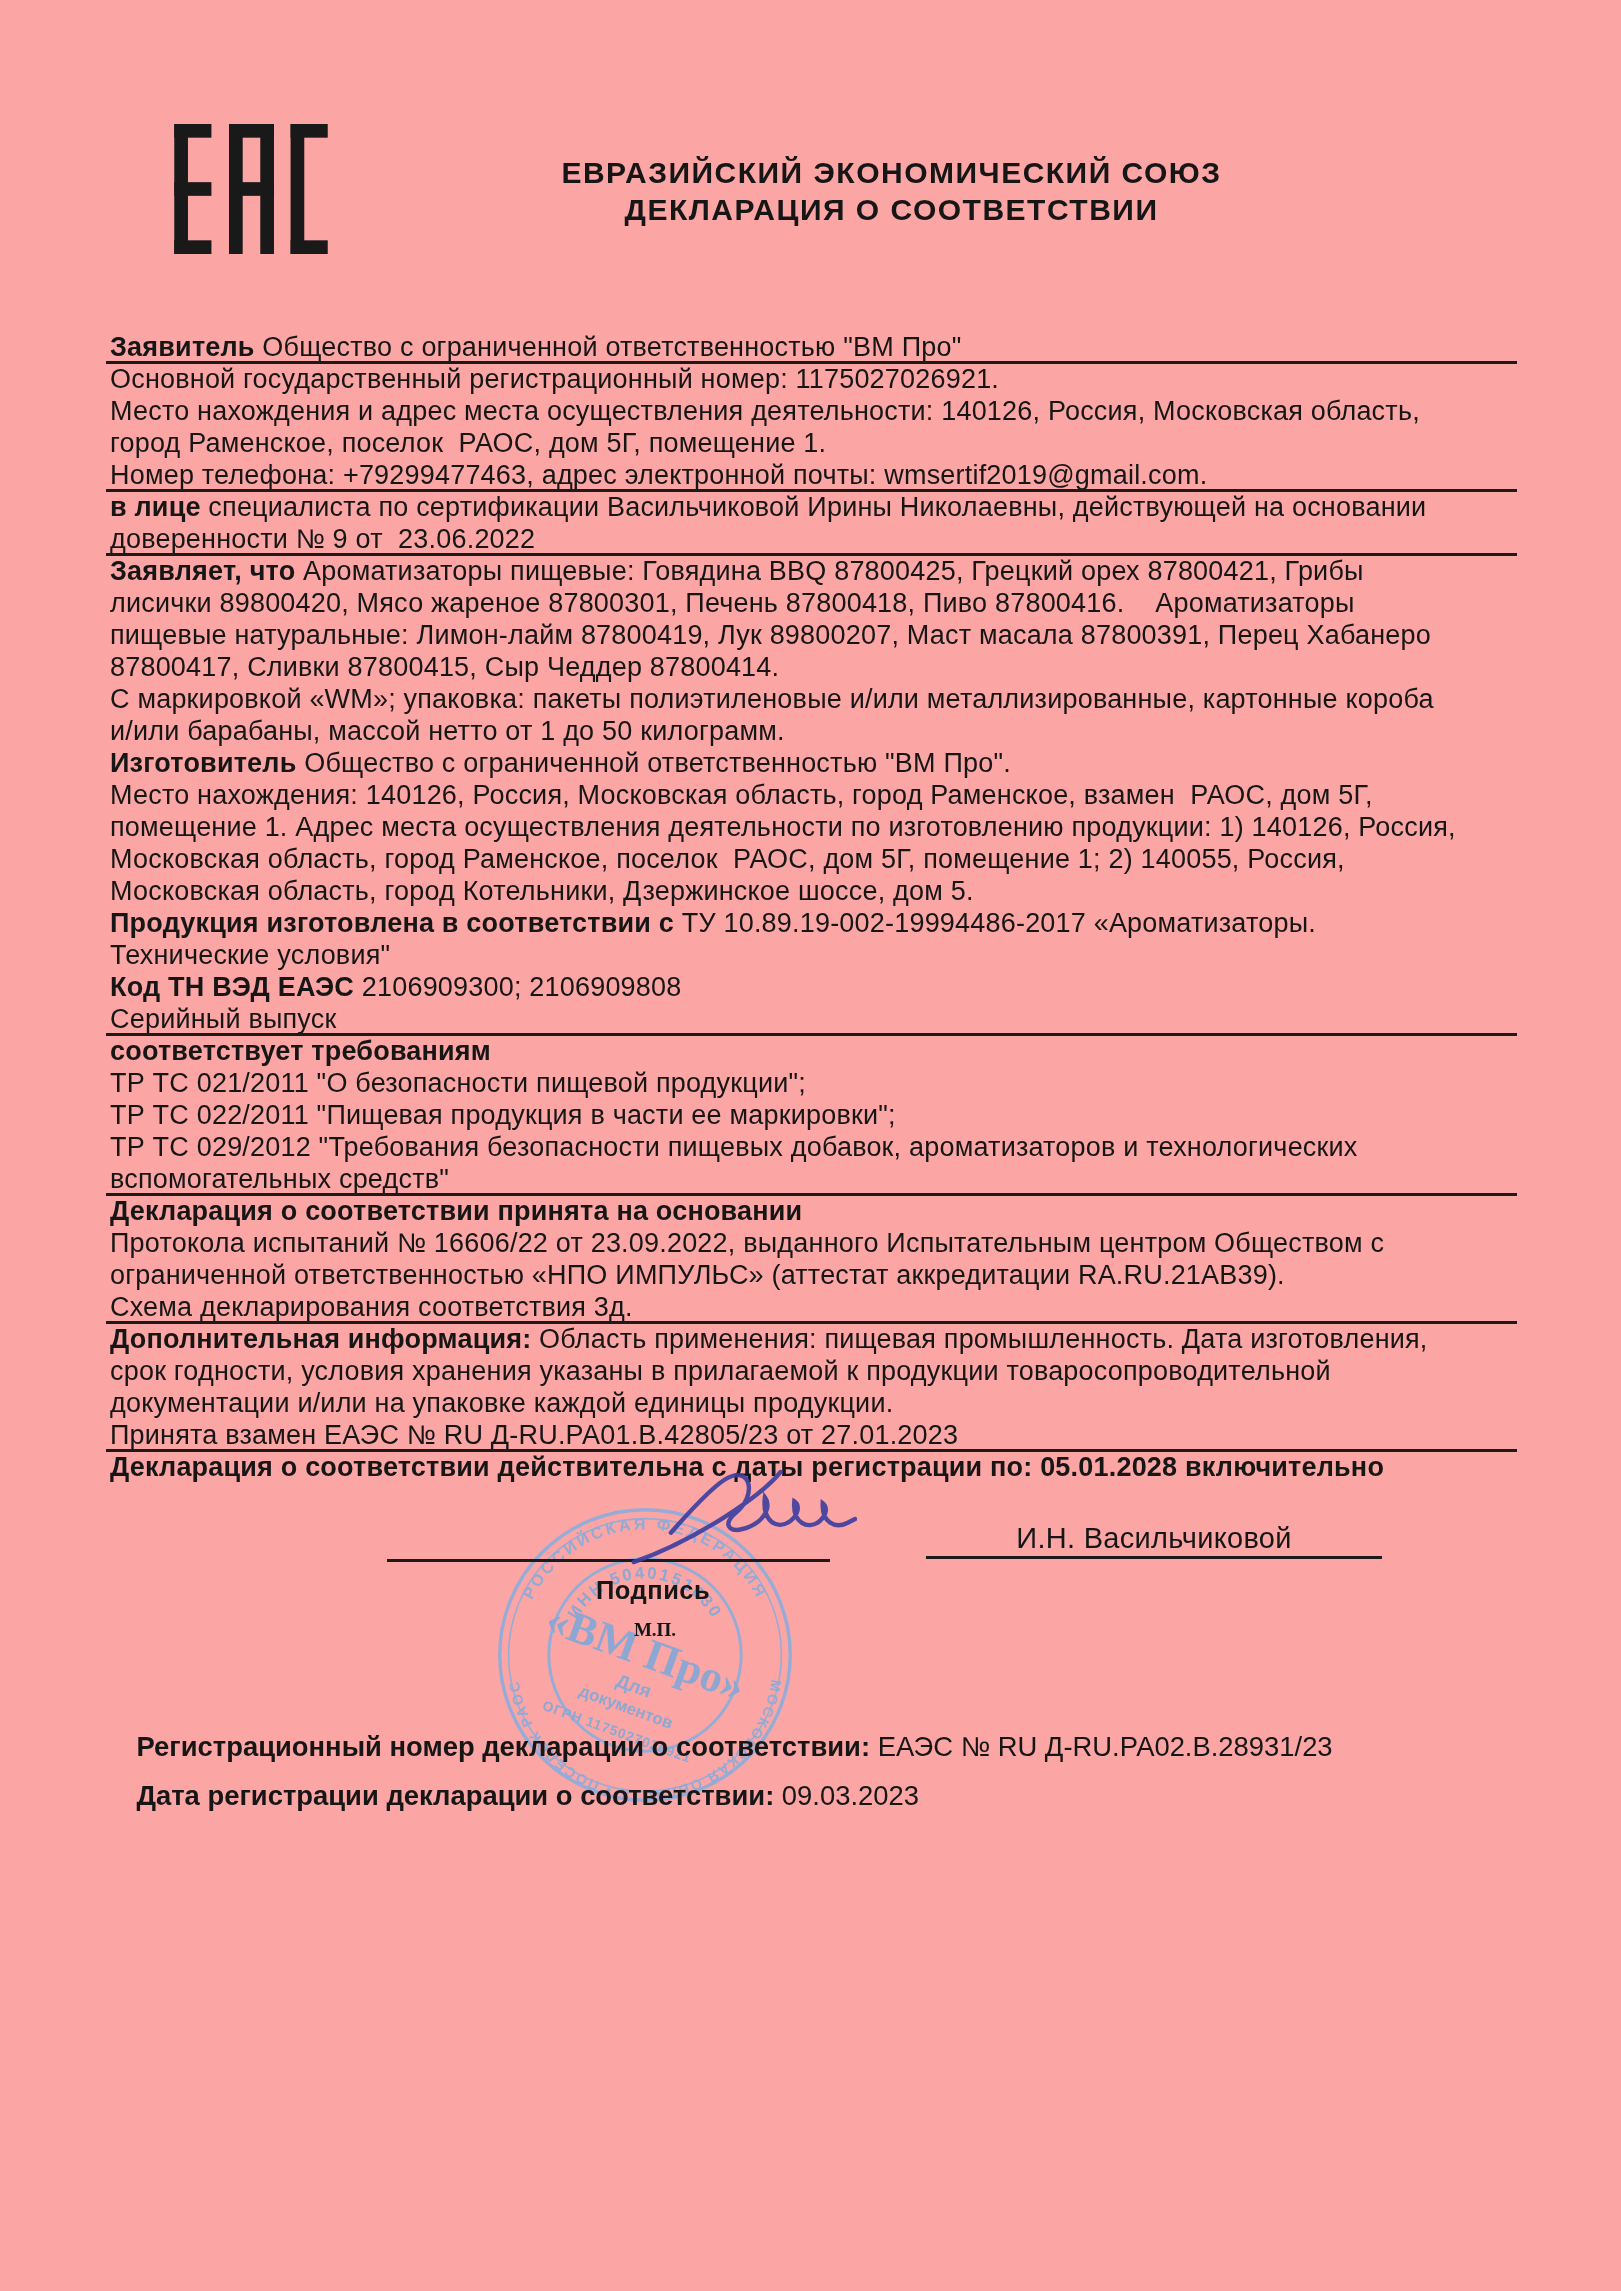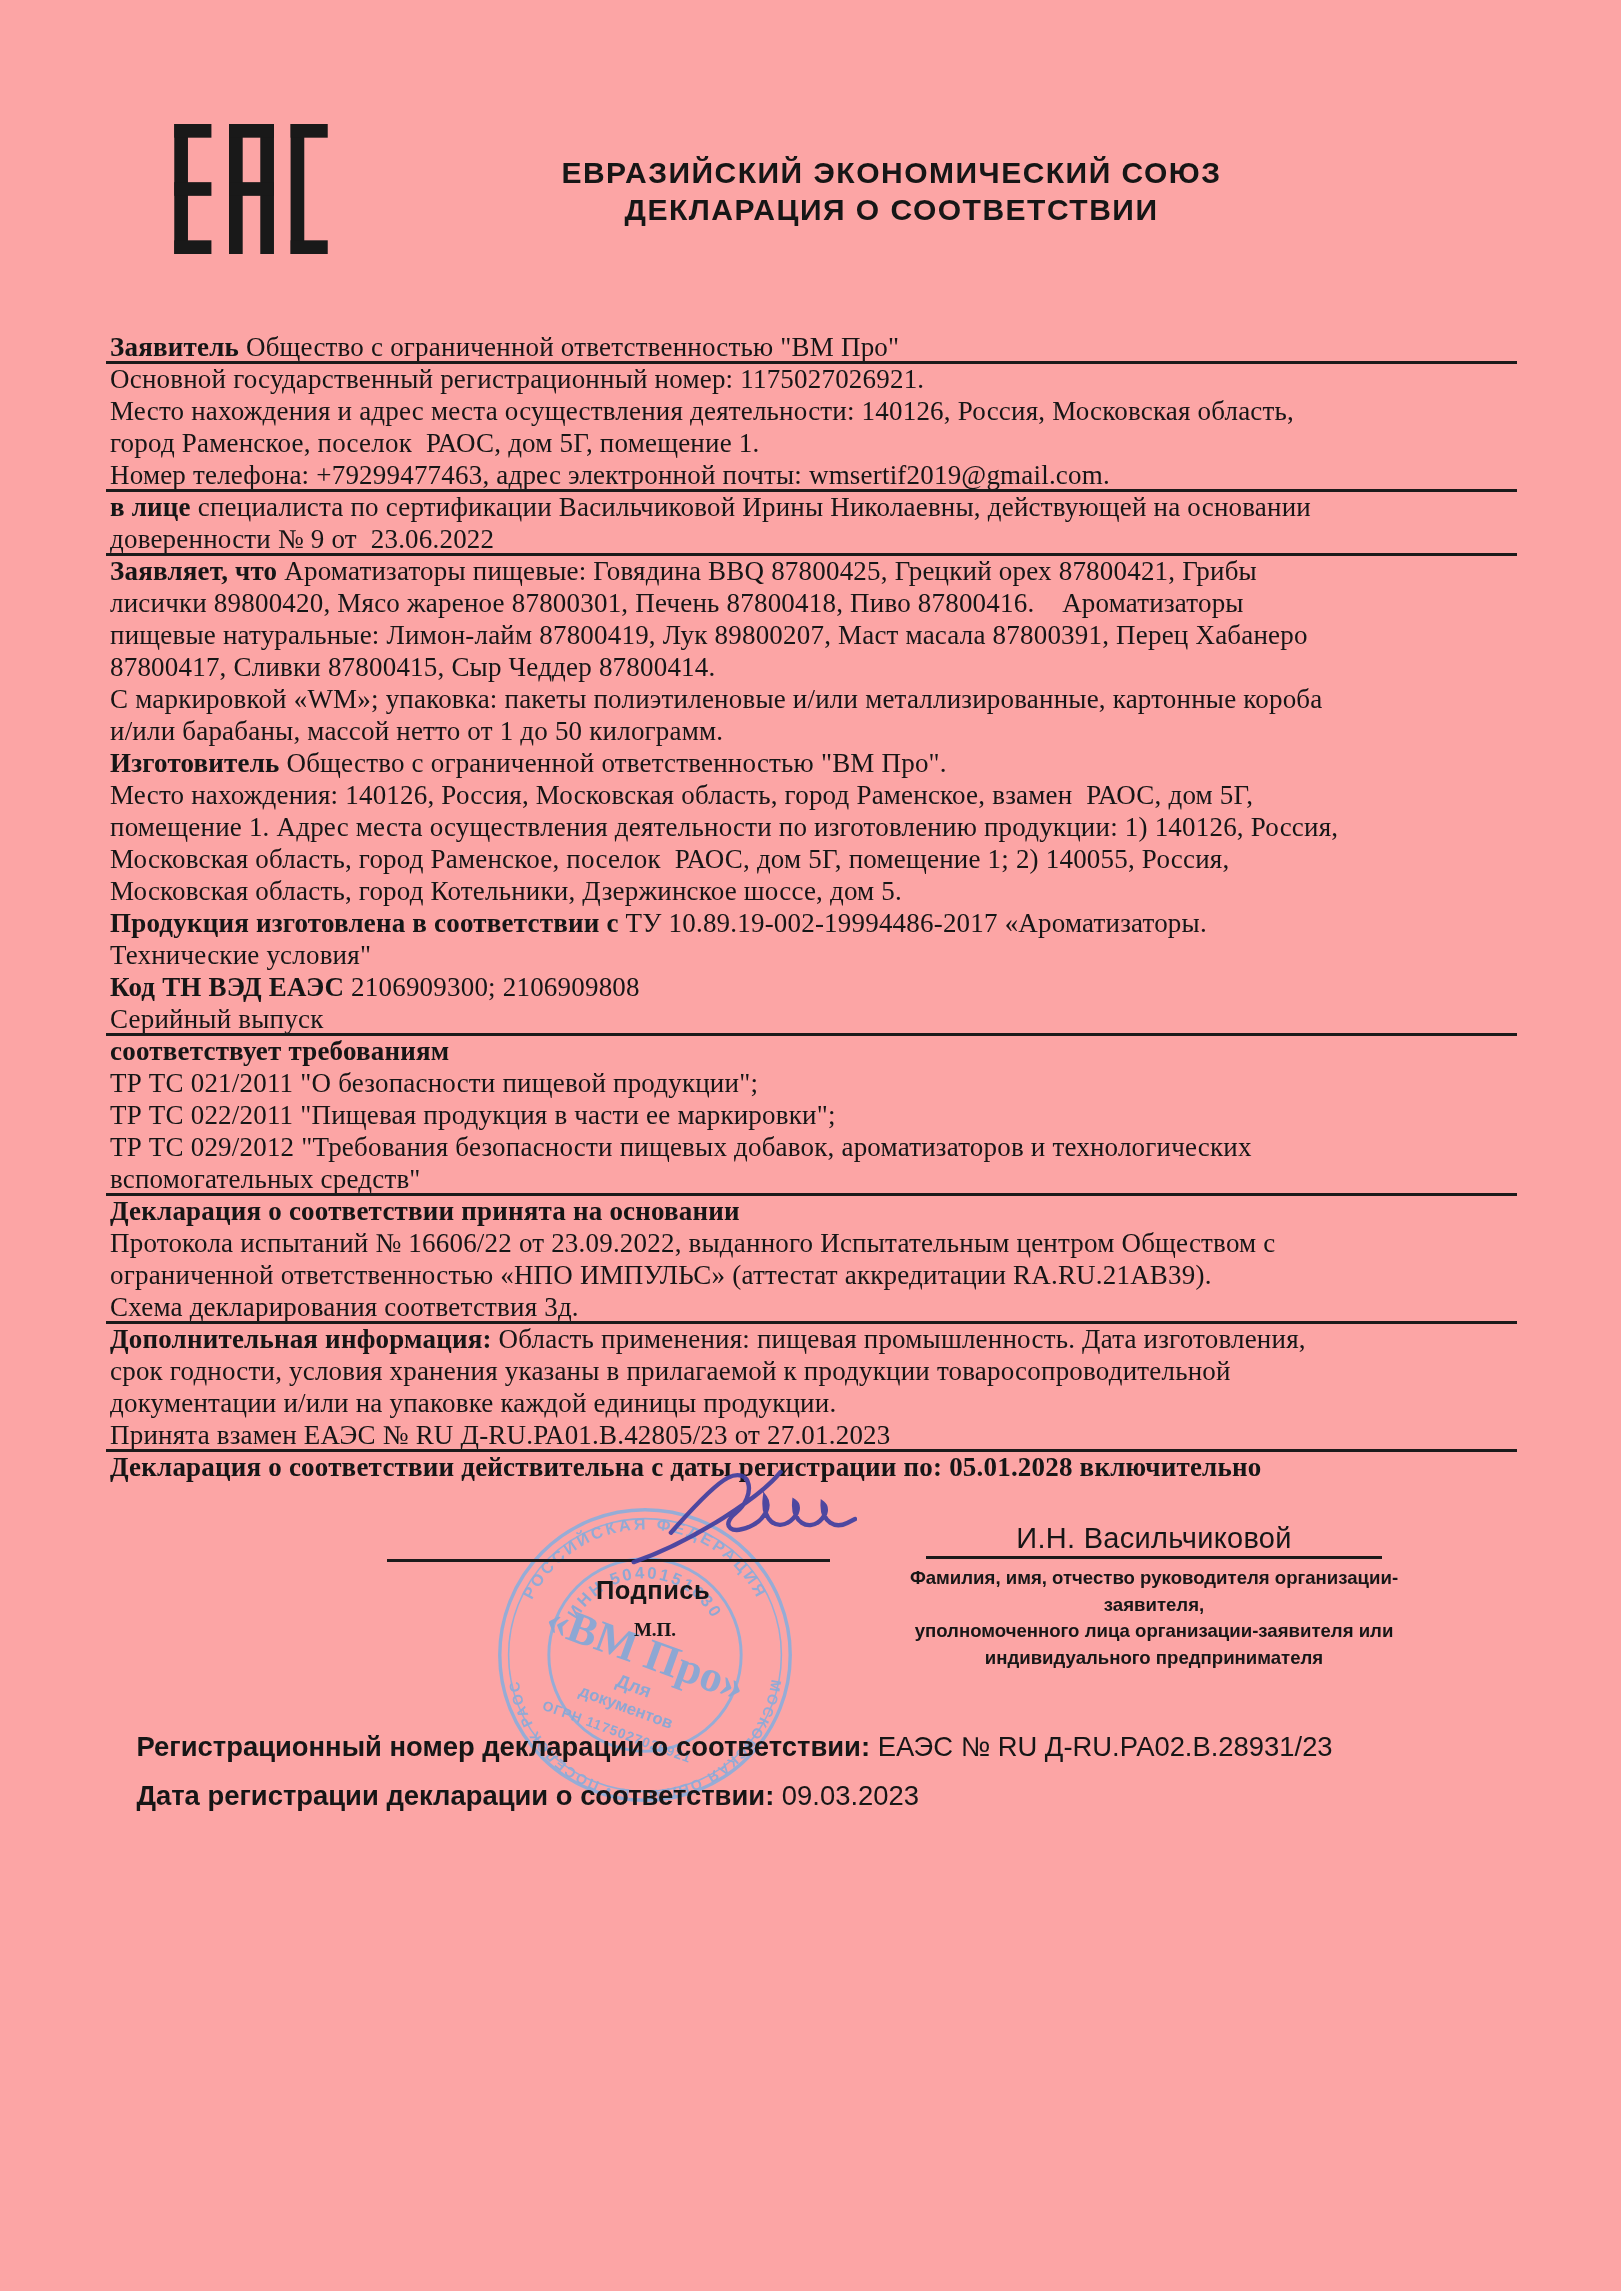--- a/index.html
+++ b/index.html
@@ -8,21 +8,21 @@
     background:#fca5a5;overflow:hidden;
     font-family:"Liberation Sans",sans-serif;color:#161616;
   }
   
   .eac-logo{position:absolute;left:174px;top:124px;width:154px;height:130px;}
   
   .title-block{position:absolute;left:480px;top:154px;width:823px;text-align:center;}
   .title-line{font-weight:700;font-size:30px;line-height:37px;letter-spacing:1.5px;white-space:nowrap;}
   
   .doc-body{position:absolute;left:110px;top:331px;width:1407px;}
-  .bline{position:relative;height:32px;line-height:32px;font-size:27px;white-space:pre;letter-spacing:0.2px;font-family:Liberation Serif, serif;}
+  .bline{position:relative;height:32px;line-height:32px;font-size:27px;white-space:pre;letter-spacing:0.2px;}
   .bline .b{font-weight:700;}
   .bline.uline::after{content:'';position:absolute;left:-3.9px;right:0;bottom:-1px;height:2.9px;background:#1b1b1b;}
   
   .sig-line{position:absolute;left:387px;top:1559px;width:443px;height:2.9px;background:#1b1b1b;}
   .podpis{position:absolute;left:596px;top:1576px;width:118px;font-size:25.5px;font-weight:600;letter-spacing:0.5px;}
   .mp{position:absolute;left:606px;top:1619px;width:98px;text-align:center;font-size:19px;font-weight:700;font-family:"Liberation Serif",serif;}
   .sig-name{position:absolute;left:926px;top:1522px;width:456px;text-align:center;font-size:29px;letter-spacing:0.3px;}
   .sig-name-line{position:absolute;left:926px;top:1556px;width:456px;height:2.9px;background:#1b1b1b;}
   .sig-caption{position:absolute;left:872px;top:1565px;width:564px;text-align:center;font-size:18.6px;line-height:26.5px;font-weight:700;}
   .signature-svg{position:absolute;left:524px;top:1462px;width:333px;height:113px;}
@@ -143,25 +143,20 @@
              C 309 54 310 46 305 42
              C 304 62 318 68 330 62 L 338 58" fill="none" stroke="#3f3f9f" stroke-width="4.5" stroke-linecap="round" opacity="0.92"></path>
   </svg>
 
   <div class="sig-line"></div>
   <div class="podpis z-top">Подпись</div>
   <div class="mp z-top">М.П.</div>
 
   <div class="sig-name">И.Н. Васильчиковой</div>
   <div class="sig-name-line"></div>
-  <div class="sig-caption">
-    <div>Фамилия, имя, отчество руководителя организации-заявителя,</div>
-    <div>уполномоченного лица организации-заявителя или</div>
-    <div>индивидуального предпринимателя</div>
-  </div>
 
   <div class="footer-line fl1 z-top">
     <span class="b">Регистрационный номер декларации о соответствии:</span><span> ЕАЭС № RU Д-RU.РА02.В.28931/23</span>
   </div>
   <div class="footer-line fl2 z-top">
     <span class="b">Дата регистрации декларации о соответствии:</span><span> 09.03.2023</span>
   </div>
 
 </div>
 

